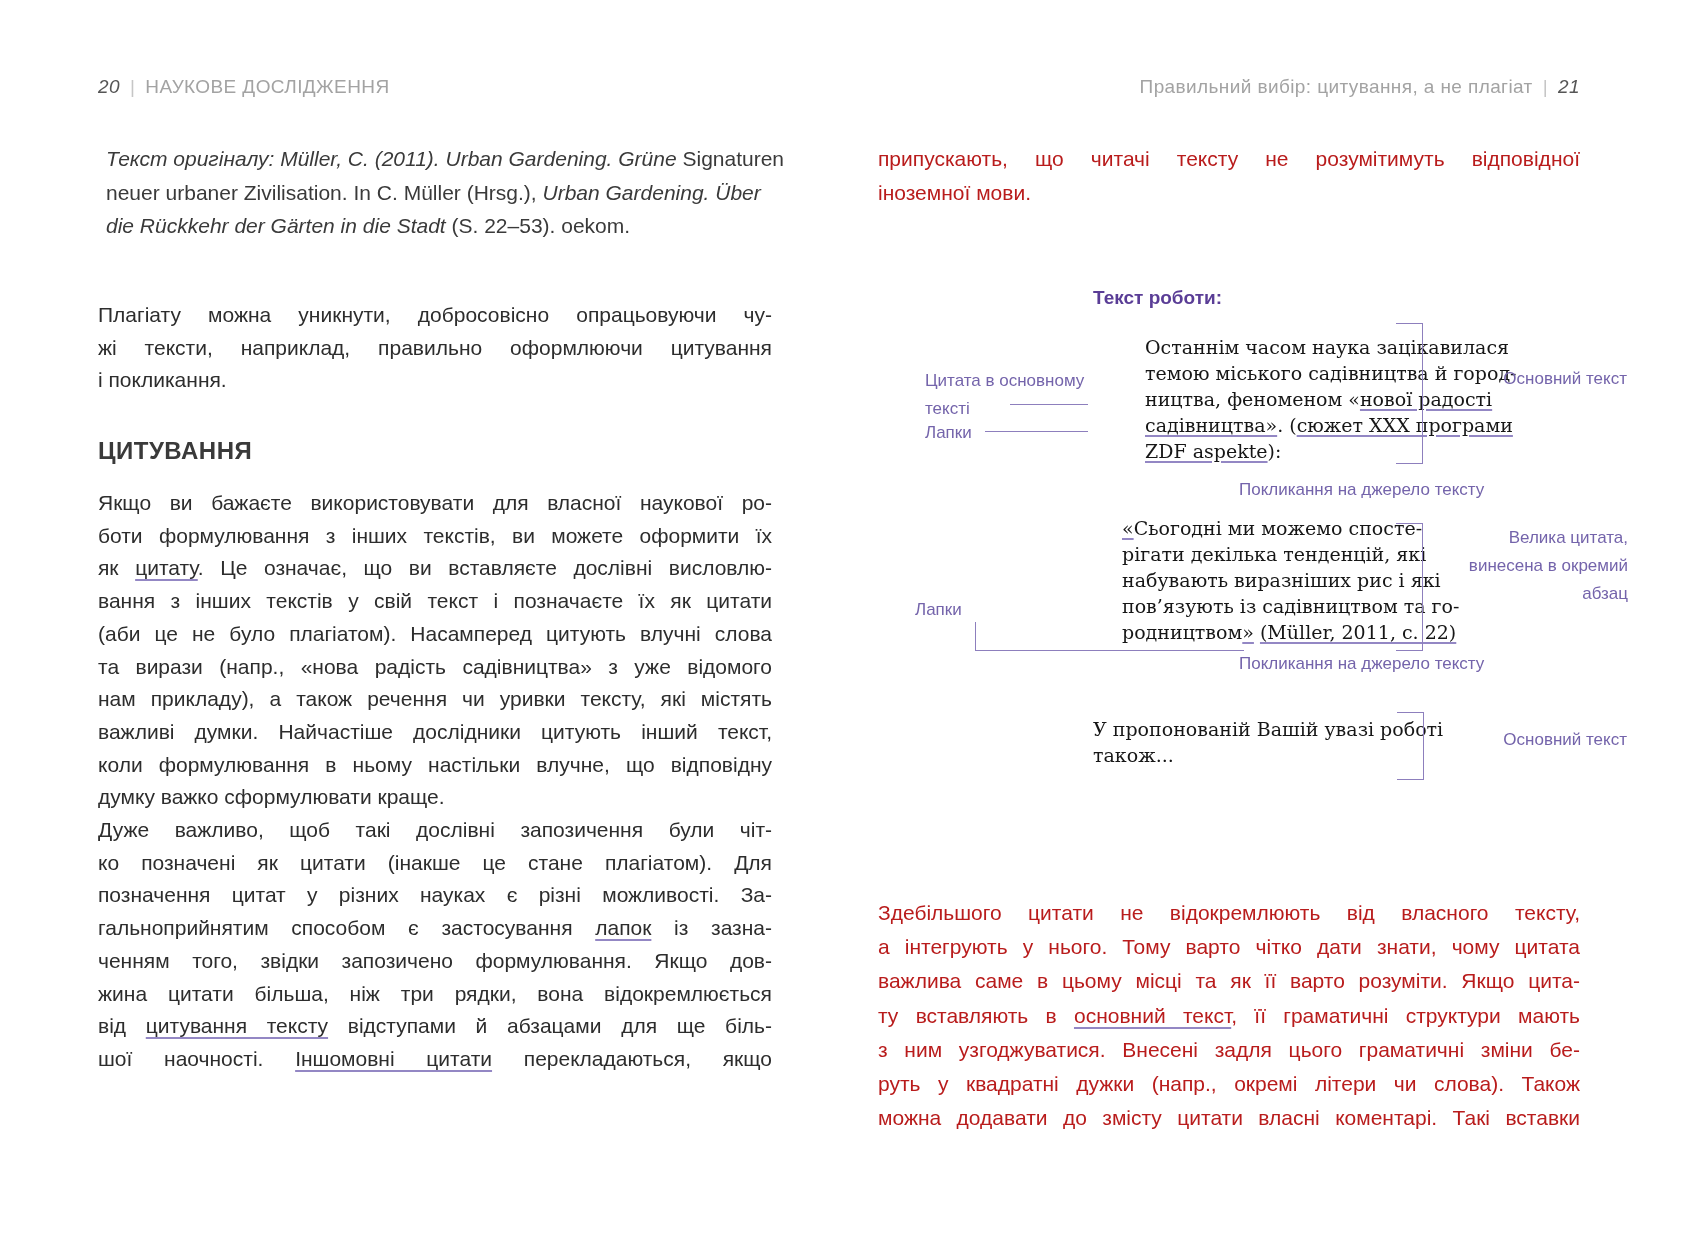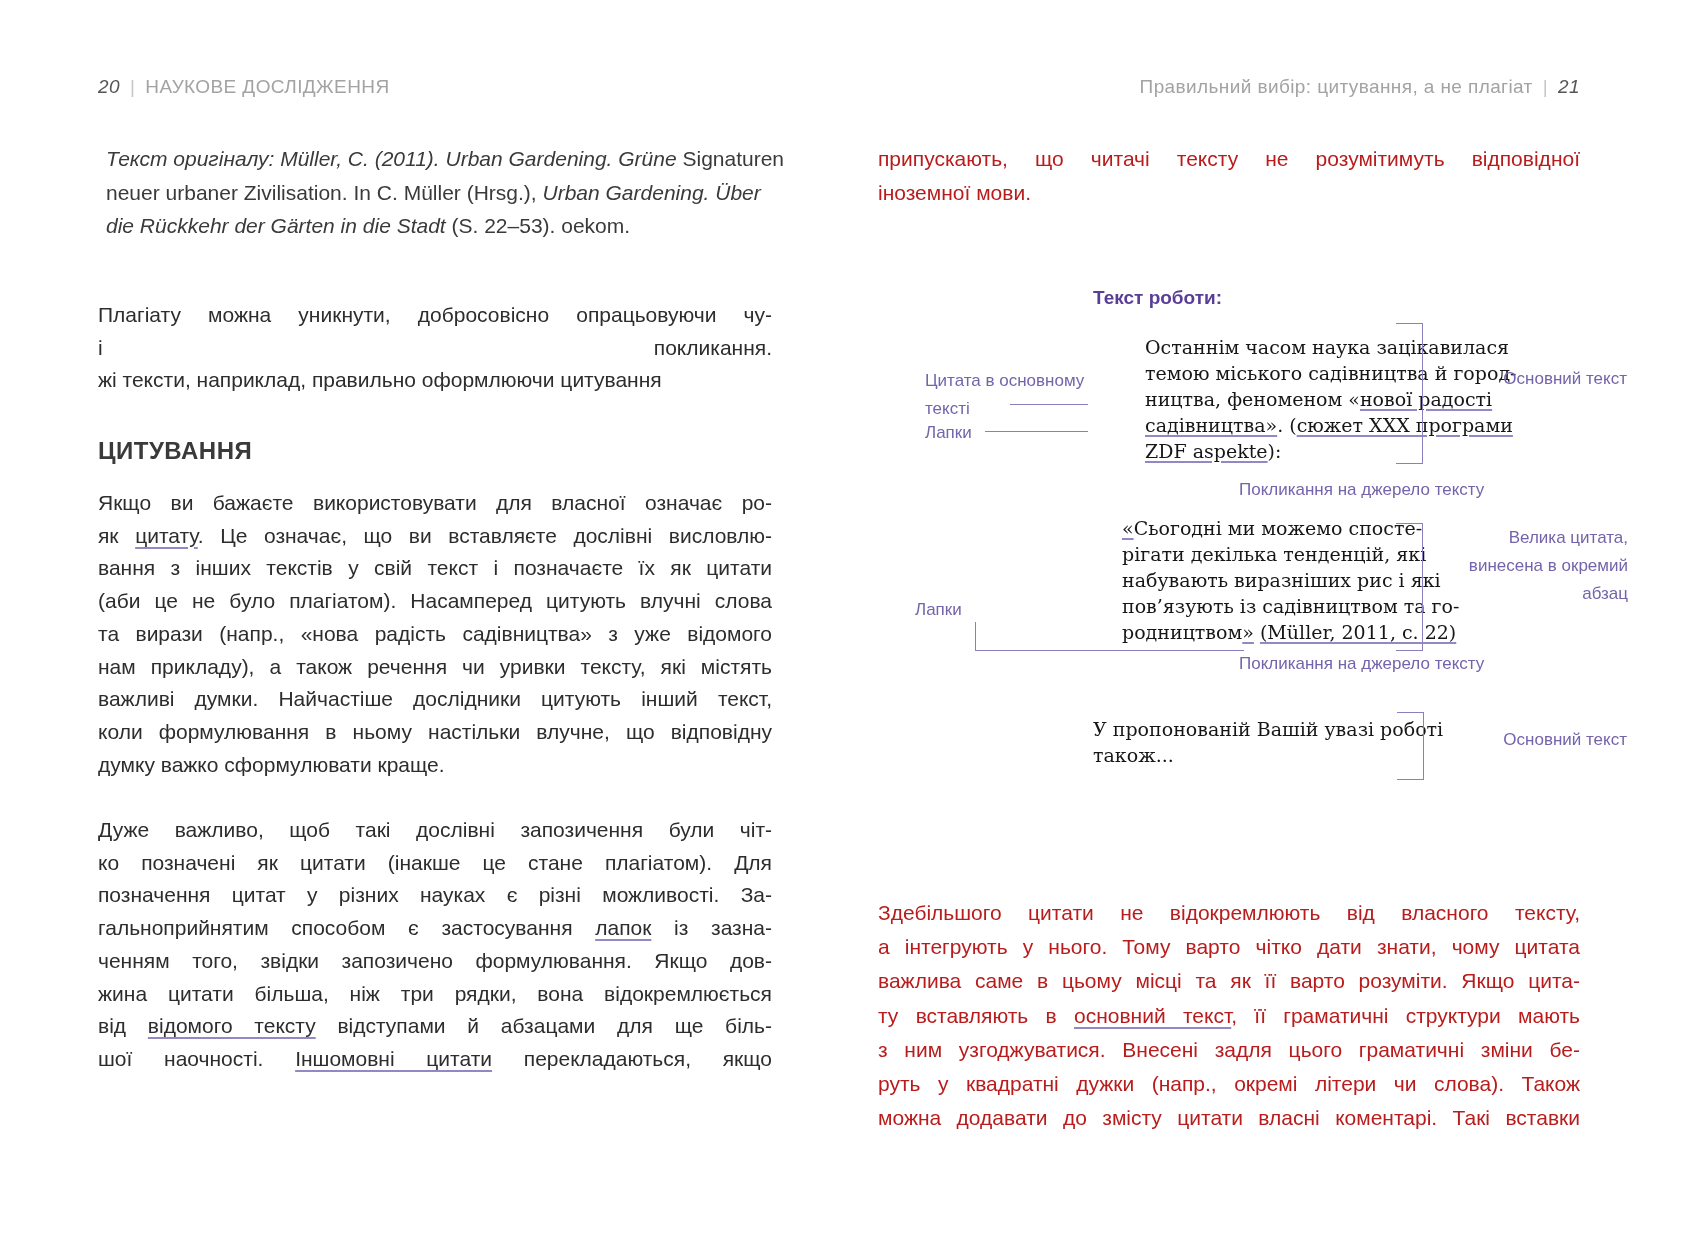--- a/index.html
+++ b/index.html
@@ -44,45 +44,46 @@
     </div>
 
     <div class="abs ref" style="left:98px;top:142px;width:674px;margin-left:8px;">
         <div class="tline"><span class="i">Текст оригіналу: Müller, C. (2011). Urban Gardening. Grüne</span><span> Signaturen</span></div>
         <div class="tline"><span>neuer urbaner Zivilisation. In C. Müller (Hrsg.), </span><span class="i">Urban Gardening. Über</span></div>
         <div class="tline"><span class="i">die Rückkehr der Gärten in die Stadt</span><span> (S. 22–53). oekom.</span></div>
       </div>
 
     <div class="abs body-left j nojlast" style="left:98px;top:299px;width:674px;">
         <div class="tline"><span>Плагіату можна уникнути, добросовісно опрацьовуючи чу-</span></div>
+        <div class="tline"><span>жі тексти, наприклад, правильно оформлюючи цитування</span></div>
         <div class="tline"><span>і покликання.</span></div>
-        <div class="tline"><span>жі тексти, наприклад, правильно оформлюючи цитування</span></div>
       </div>
 
     <div class="abs section-h" style="left:98px;top:437px;">ЦИТУВАННЯ</div>
 
     <div class="abs body-left j nojlast" style="left:98px;top:487px;width:674px;">
-        <div class="tline"><span>Якщо ви бажаєте використовувати для власної означає ро-</span></div>
+        <div class="tline"><span>Якщо ви бажаєте використовувати для власної наукової ро-</span></div>
+        <div class="tline"><span>боти формулювання з інших текстів, ви можете оформити їх</span></div>
         <div class="tline"><span>як </span><span class="u">цитату</span><span>. Це означає, що ви вставляєте дослівні висловлю-</span></div>
         <div class="tline"><span>вання з інших текстів у свій текст і позначаєте їх як цитати</span></div>
         <div class="tline"><span>(аби це не було плагіатом). Насамперед цитують влучні слова</span></div>
         <div class="tline"><span>та вирази (напр., «нова радість садівництва» з уже відомого</span></div>
         <div class="tline"><span>нам прикладу), а також речення чи уривки тексту, які містять</span></div>
         <div class="tline"><span>важливі думки. Найчастіше дослідники цитують інший текст,</span></div>
         <div class="tline"><span>коли формулювання в ньому настільки влучне, що відповідну</span></div>
         <div class="tline"><span>думку важко сформулювати краще.</span></div>
       </div>
     <div class="abs body-left j" style="left:98px;top:814px;width:674px;">
         <div class="tline"><span>Дуже важливо, щоб такі дослівні запозичення були чіт-</span></div>
         <div class="tline"><span>ко позначені як цитати (інакше це стане плагіатом). Для</span></div>
         <div class="tline"><span>позначення цитат у різних науках є різні можливості. За-</span></div>
         <div class="tline"><span>гальноприйнятим способом є застосування </span><span class="u">лапок</span><span> із зазна-</span></div>
         <div class="tline"><span>ченням того, звідки запозичено формулювання. Якщо дов-</span></div>
         <div class="tline"><span>жина цитати більша, ніж три рядки, вона відокремлюється</span></div>
-        <div class="tline"><span>від </span><span class="u">відомого тексту</span><span> відступами й абзацами для ще біль-</span></div>
+        <div class="tline"><span>від </span><span class="u">цитування тексту</span><span> відступами й абзацами для ще біль-</span></div>
         <div class="tline"><span>шої наочності. </span><span class="u">Іншомовні цитати</span><span> перекладаються, якщо</span></div>
       </div>
   </div>
 
   <div>
     <div class="abs pghead tr" style="left:878px;top:76px;width:702px;">
       <span class="pgtitle">Правильний вибір: цитування, а не плагіат</span><span class="pgsep">|</span><span class="pgnum">21</span>
     </div>
 
     <div class="abs body-right j nojlast" style="left:878px;top:142px;width:702px;">

